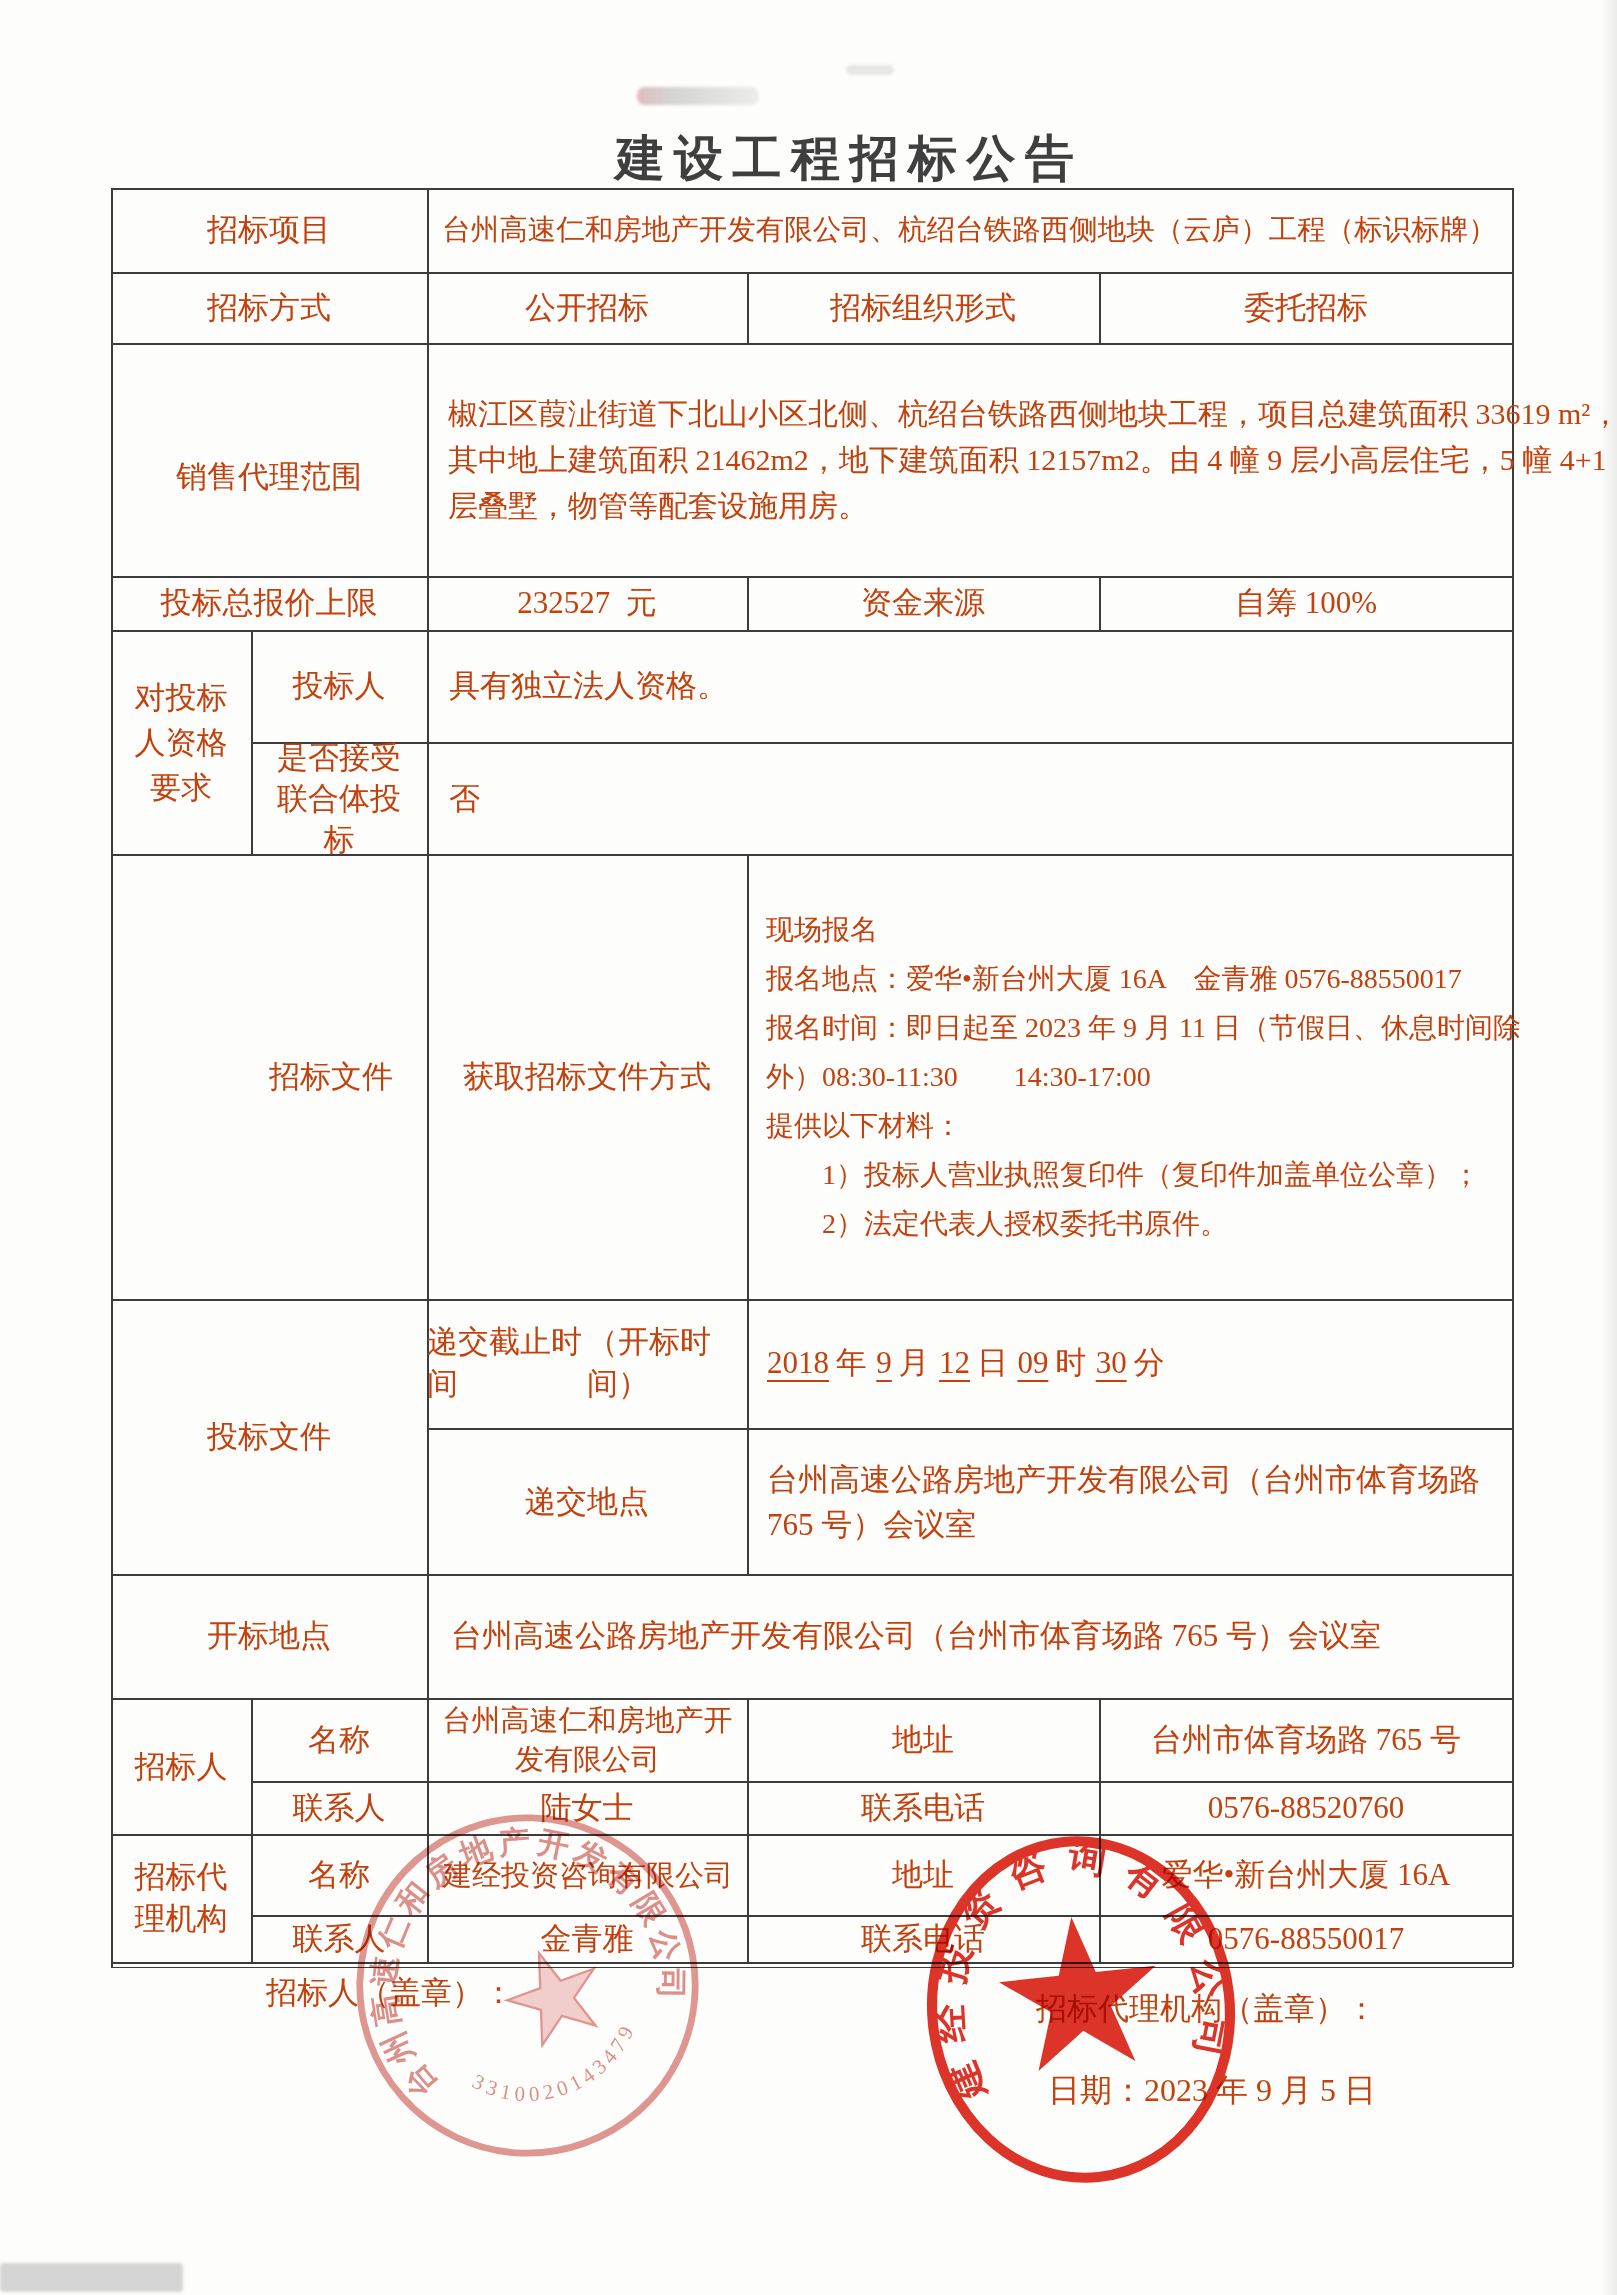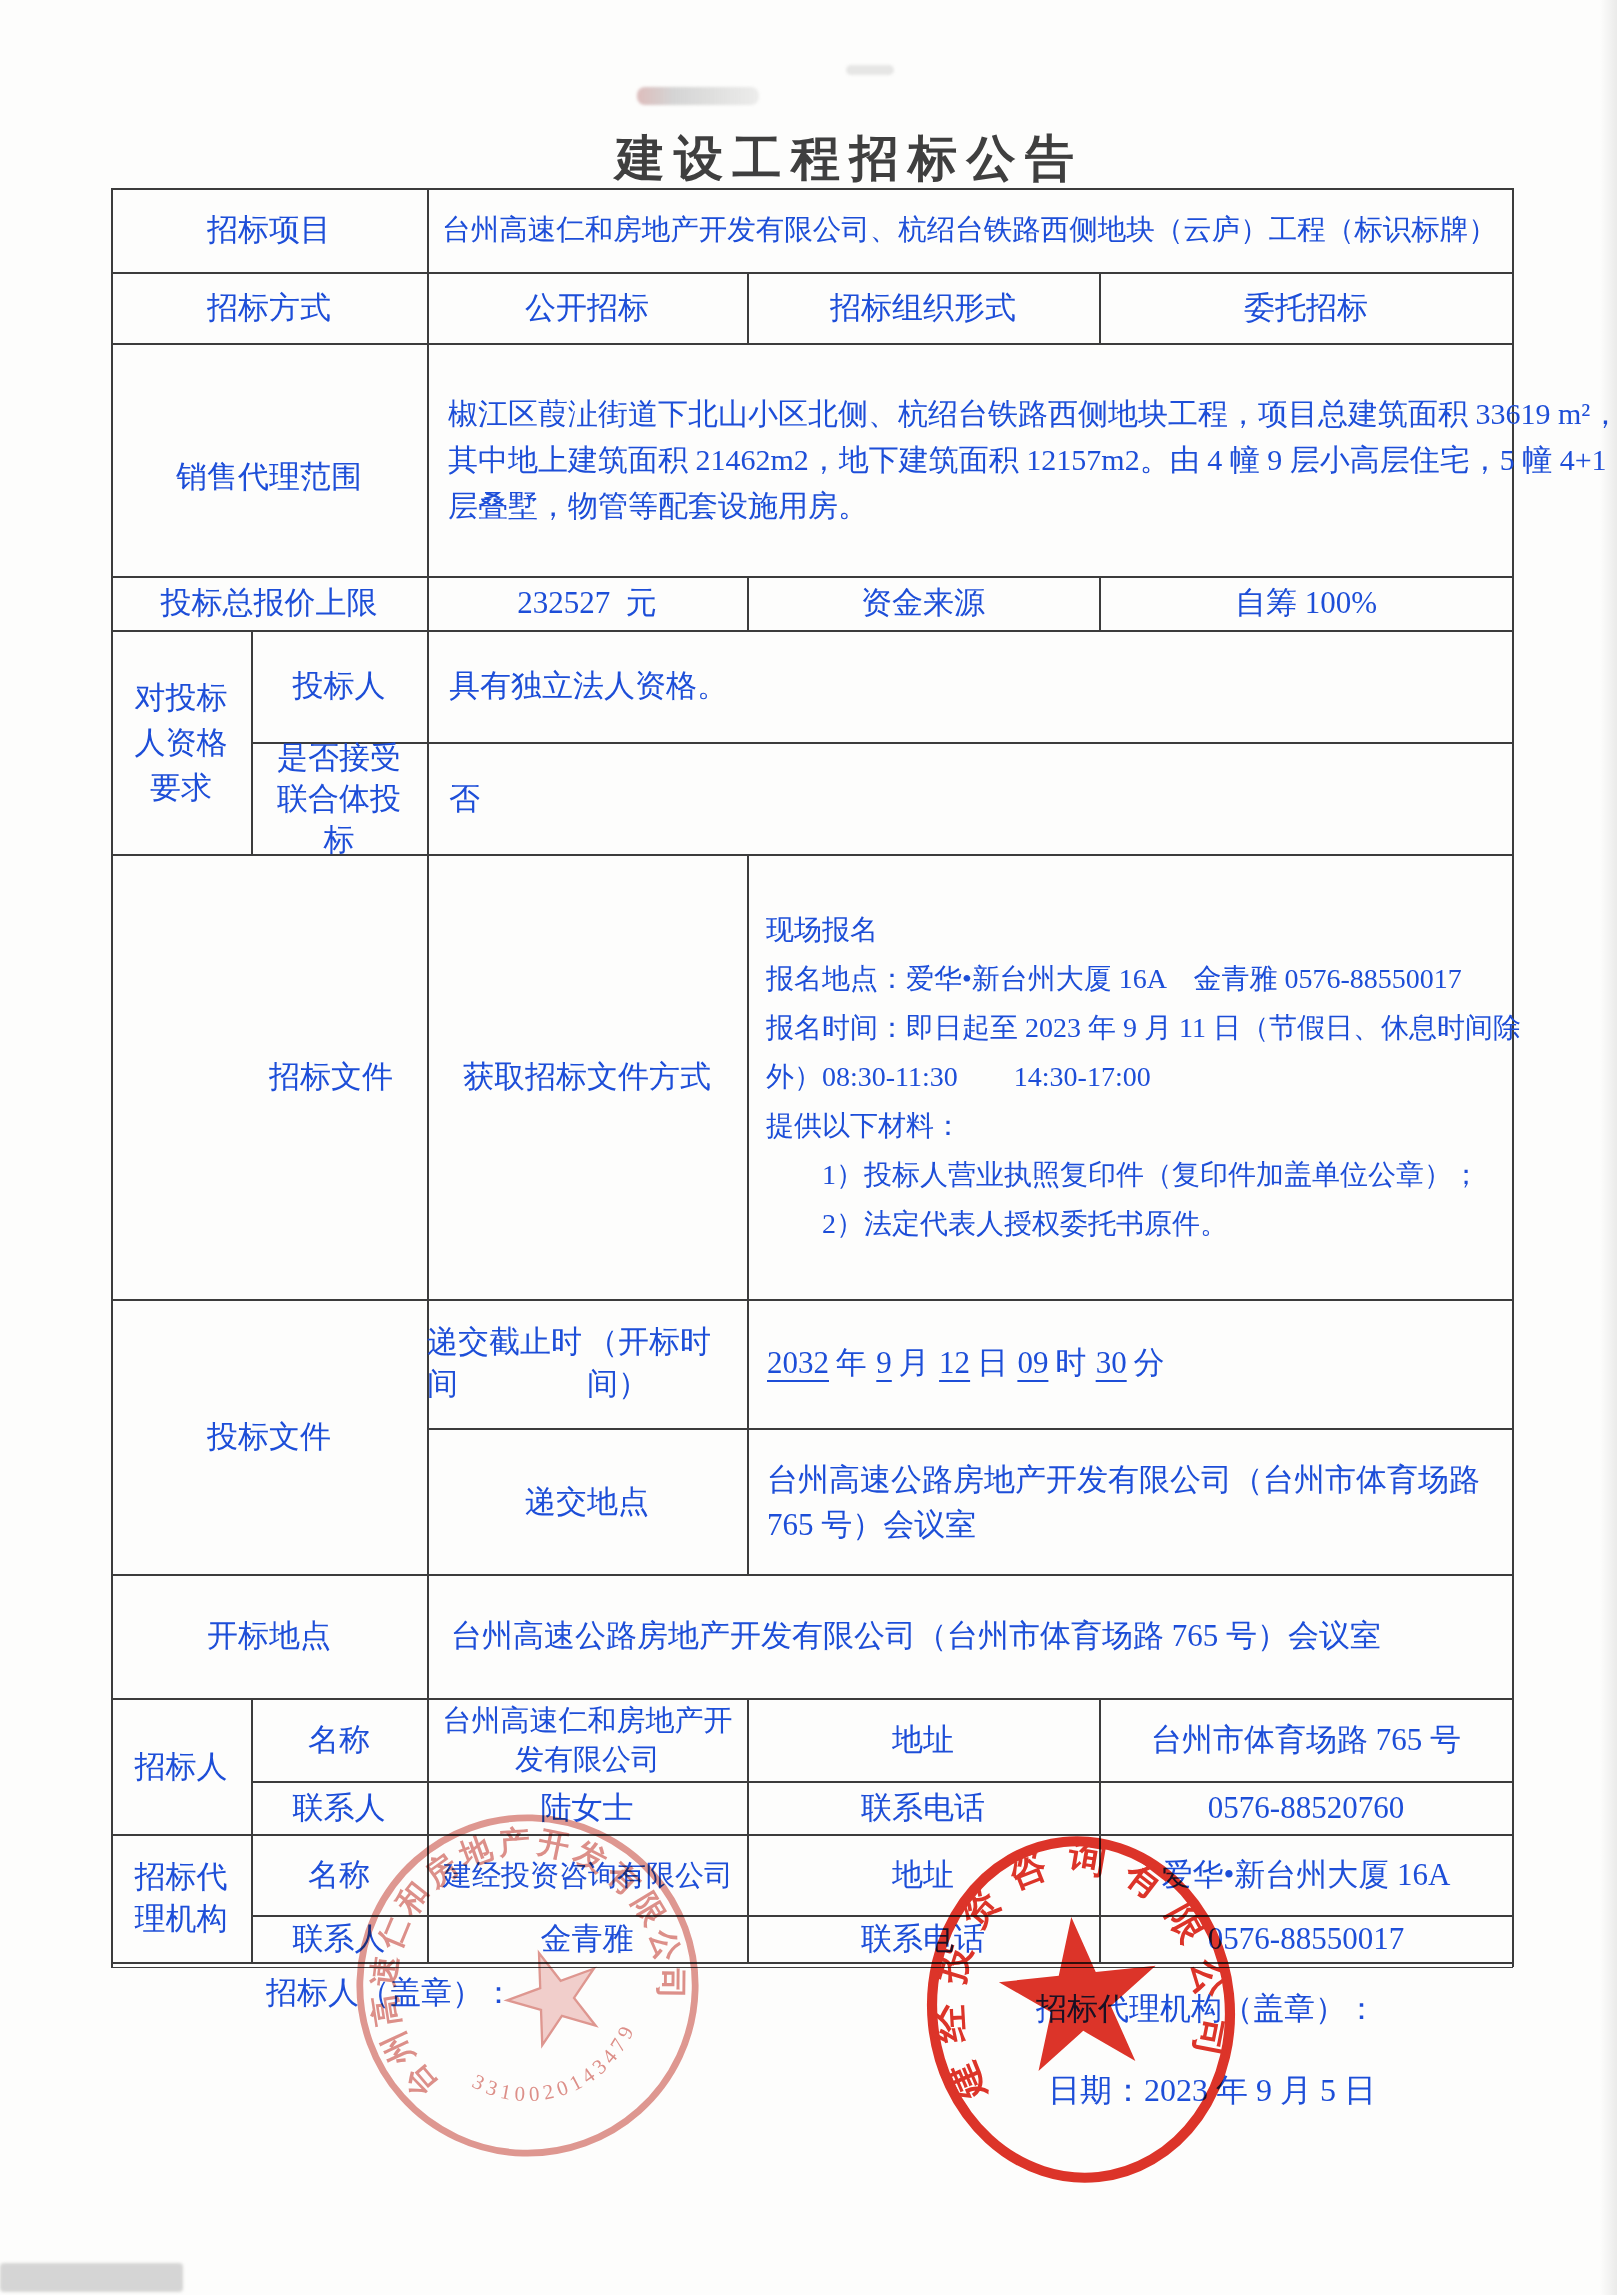--- a/index.html
+++ b/index.html
@@ -6,21 +6,21 @@
   .page{position:relative;width:1618px;height:2295px;background:#fdfdfc;overflow:hidden;
         font-family:"Liberation Serif", serif;color:#333;}
   .page::after{content:"";position:absolute;top:0;right:0;width:17.7px;height:100%;
         background:linear-gradient(to right,rgba(0,0,0,0),rgba(0,0,0,0.08));pointer-events:none;}
   .title{position:absolute;left:0;right:0;top:126px;text-align:center;text-indent:81px;
         font-size:49px;font-weight:700;letter-spacing:9.5px;color:#3f3f3f;}
   
   .hl{position:absolute;height:2px;background:#3c3c3c;}
   .vl{position:absolute;width:2px;background:#3c3c3c;}
   
-  .cell{position:absolute;display:flex;align-items:center;font-size:31px;line-height:42px;color:#1d4ed8;}
+  .cell{position:absolute;display:flex;align-items:center;font-size:31px;line-height:42px;color:#c2410c;}
   .cen{justify-content:center;text-align:center;}
   .lft{justify-content:flex-start;text-align:left;}
   .col{flex-direction:column;justify-content:center;align-items:flex-start;}
   .colc{justify-content:center;align-items:center;}
   .pre{white-space:pre;}
   .u{text-decoration:underline;text-underline-offset:6.8px;text-decoration-thickness:2px;margin-right:6.8px;}
   .uu{margin-right:9.5px;}
   .smudge{position:absolute;filter:blur(1.4px);pointer-events:none;}
   
   .seal{position:absolute;mix-blend-mode:multiply;}
@@ -104,21 +104,21 @@
     <div class="pre">　　1）投标人营业执照复印件（复印件加盖单位公章）；</div>
     <div class="pre">　　2）法定代表人授权委托书原件。</div>
   </div>
 
   <div class="cell cen" style="left:111px;top:1299px;width:316px;height:275px;">投标文件</div>
   <div class="cell colc" style="left:427px;top:1299px;width:320px;height:128px;line-height:42px;">
     <div>递交截止时间</div>
     <div>（开标时间）</div>
   </div>
   <div class="cell lft" style="left:767px;top:1299px;width:745px;height:128px;">
-    <span class="u">2032</span>
+    <span class="u">2018</span>
       <span class="uu">年</span>
     <span class="u">9</span>
       <span class="uu">月</span>
     <span class="u">12</span>
       <span class="uu">日</span>
     <span class="u">09</span>
       <span class="uu">时</span>
     <span class="u">30</span>
       <span>分</span>
   </div>

